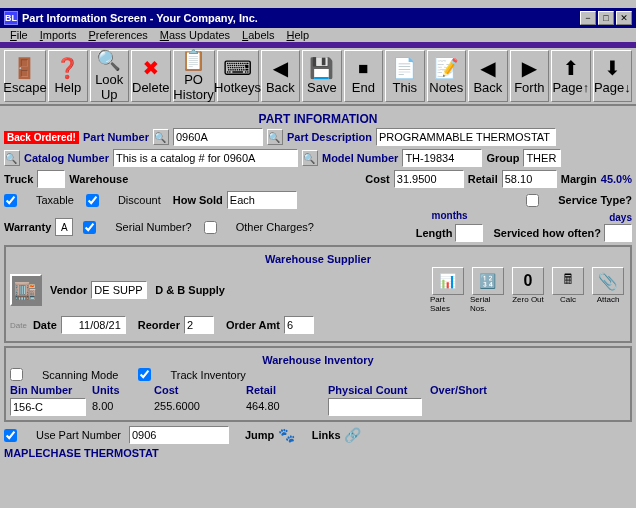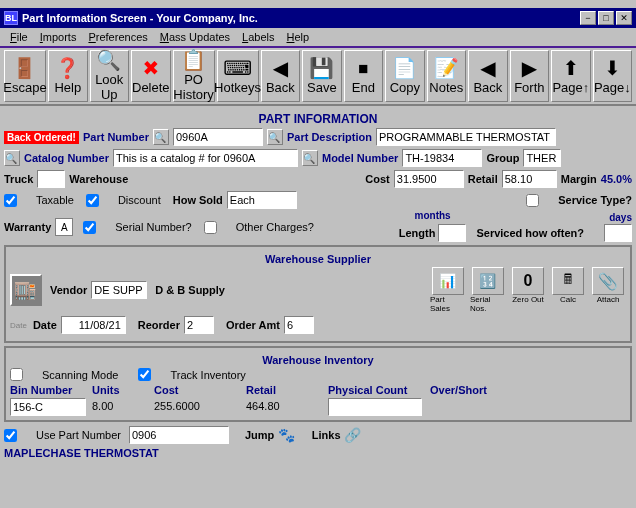--- a/index.html
+++ b/index.html
@@ -20,21 +20,21 @@
     .title-bar-title { flex: 1; font-size: 11px; }
     .title-bar-controls { display: flex; gap: 2px; }
     .title-bar-btn { width: 16px; height: 14px; background: #c0c0c0; border: 1px solid; border-color: #ffffff #808080 #808080 #ffffff; display: flex; align-items: center; justify-content: center; font-size: 9px; color: black; cursor: pointer; }
 
     .menu-bar {
       background: #c0c0c0;
       display: flex;
       align-items: center;
       padding: 2px 4px;
       height: 20px;
-      border-bottom: 2px solid #4c1d95;
+      border-bottom: 6px solid #4c1d95;
     }
     .menu-item {
       padding: 1px 6px;
       font-size: 11px;
       cursor: pointer;
       color: black;
     }
     .menu-item u { text-decoration: underline; }
 
     .toolbar {
@@ -257,21 +257,21 @@
   <button class="tool-btn">
     <div class="tool-icon">💾</div>
     <span class="tool-label">Save</span>
   </button>
   <button class="tool-btn">
     <div class="tool-icon">⏹</div>
     <span class="tool-label">End</span>
   </button>
   <button class="tool-btn">
     <div class="tool-icon">📄</div>
-    <span class="tool-label">Copy</span>
+    <span class="tool-label">This</span>
   </button>
   <button class="tool-btn">
     <div class="tool-icon">📝</div>
     <span class="tool-label">Notes</span>
   </button>
   <button class="tool-btn">
     <div class="tool-icon">◀</div>
     <span class="tool-label">Back</span>
   </button>
   <button class="tool-btn">
@@ -358,21 +358,21 @@
     <span style="flex:1;"></span>
     <div style="display:flex; flex-direction:column; align-items:center; gap:1px;">
       <span class="month-label">months</span>
       <div style="display:flex; align-items:center; gap:3px;">
         <span class="field-label">Length</span>
         <input class="text-input" style="width: 28px;">
       </div>
     </div>
     <div style="display:flex; flex-direction:column; align-items:flex-end; gap:1px; margin-left:6px;">
       <span class="days-label">days</span>
-      <div style="display:flex; align-items:center; gap:20px;">
+      <div style="display:flex; align-items:center; gap:3px;">
         <span class="field-label">Serviced how often?</span>
         <input class="text-input" style="width: 28px;">
       </div>
     </div>
   </div>
 
   <div style="border: 2px solid #808080; padding:4px; margin-bottom:3px;">
     <div class="subsection-header">Warehouse Supplier</div>
     <div class="form-row">
       <div class="vendor-icon">🏬</div>

